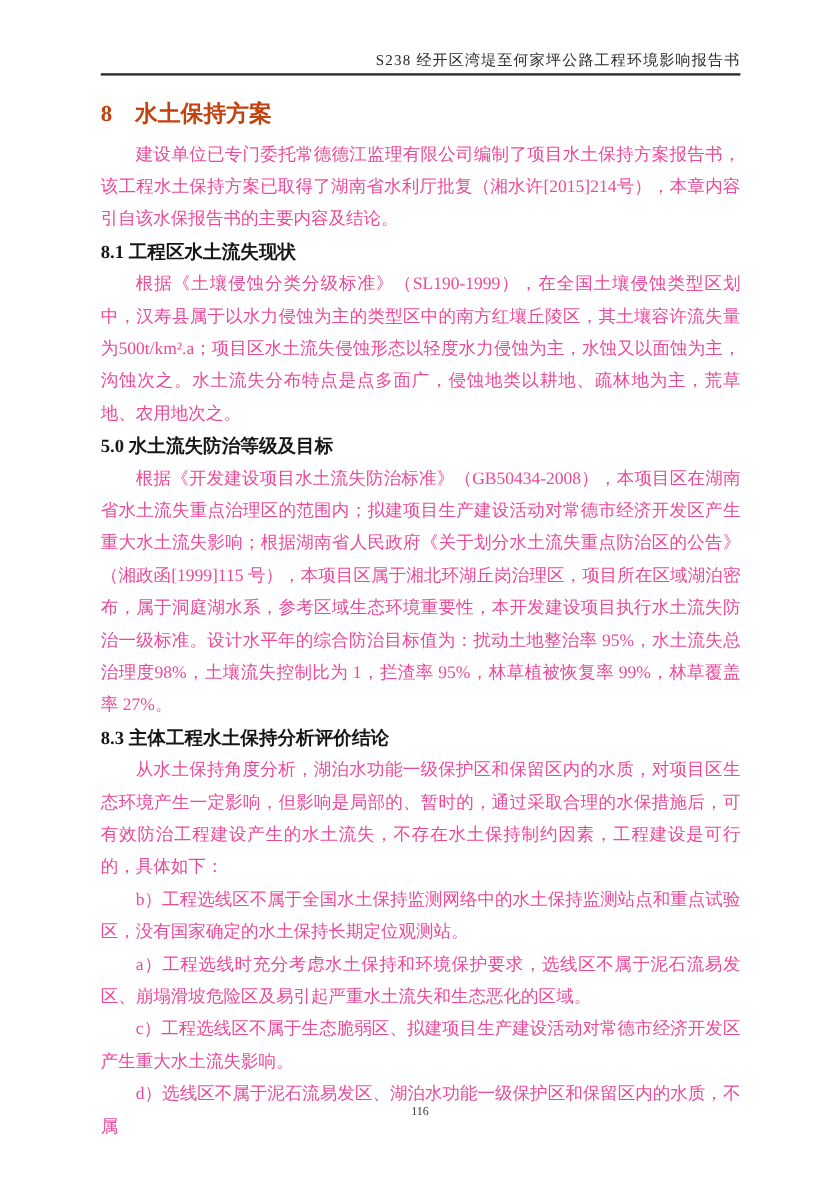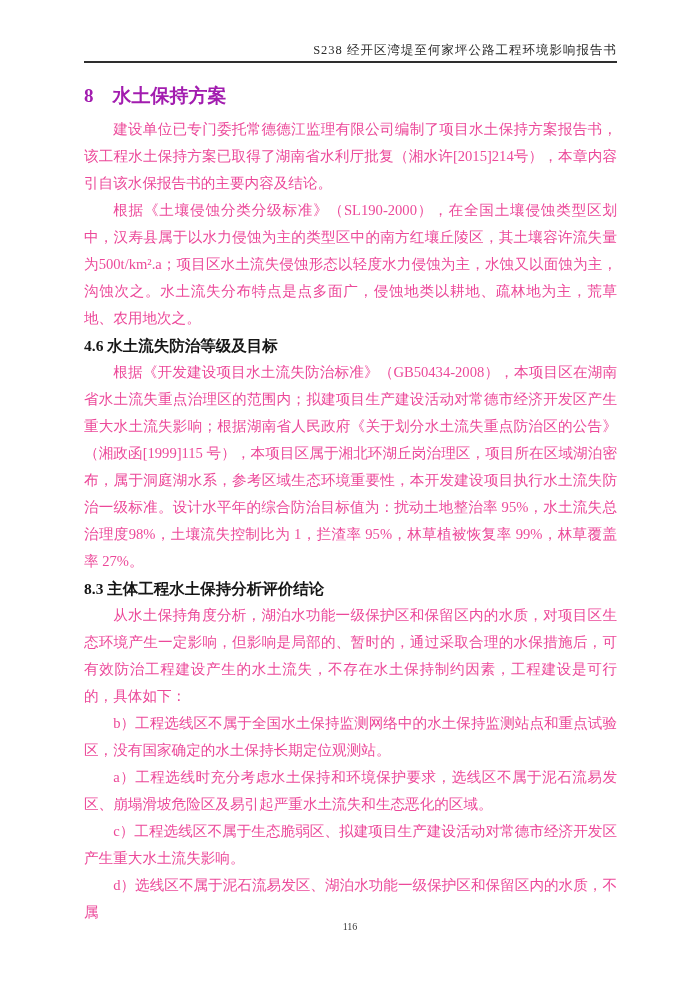--- a/index.html
+++ b/index.html
@@ -43,21 +43,21 @@
     position: absolute;
     top: 84px;
     left: 84px;
     width: 533px;
   }
   h1.chapter-title {
     font-size: 19px;
     line-height: 24px;
     font-weight: 700;
     margin: 0 0 8px 0;
-    color: #a21caf;
+    color: #c2410c;
   }
   h2.section-title {
     font-size: 15.5px;
     line-height: 27px;
     font-weight: 700;
     margin: 0;
     color: #161616;
   }
   p.body-para {
     font-size: 14.6px;
@@ -85,24 +85,25 @@
   <div class="running-header">S238 经开区湾堤至何家坪公路工程环境影响报告书</div>
 
   <div class="header-rule"></div>
 
   <div class="content">
 
     <h1 class="chapter-title">8　水土保持方案</h1>
 
     <p class="body-para">建设单位已专门委托常德德江监理有限公司编制了项目水土保持方案报告书，该工程水土保持方案已取得了湖南省水利厅批复（湘水许[2015]214号），本章内容引自该水保报告书的主要内容及结论。</p>
 
+    <h2 class="section-title">8.1 工程区水土流失现状</h2>
 
-    <p class="body-para">根据《土壤侵蚀分类分级标准》（SL190-2000），在全国土壤侵蚀类型区划中，汉寿县属于以水力侵蚀为主的类型区中的南方红壤丘陵区，其土壤容许流失量为500t/km².a；项目区水土流失侵蚀形态以轻度水力侵蚀为主，水蚀又以面蚀为主，沟蚀次之。水土流失分布特点是点多面广，侵蚀地类以耕地、疏林地为主，荒草地、农用地次之。</p>
+    <p class="body-para">根据《土壤侵蚀分类分级标准》（SL190-1999），在全国土壤侵蚀类型区划中，汉寿县属于以水力侵蚀为主的类型区中的南方红壤丘陵区，其土壤容许流失量为500t/km².a；项目区水土流失侵蚀形态以轻度水力侵蚀为主，水蚀又以面蚀为主，沟蚀次之。水土流失分布特点是点多面广，侵蚀地类以耕地、疏林地为主，荒草地、农用地次之。</p>
 
-    <h2 class="section-title">4.6 水土流失防治等级及目标</h2>
+    <h2 class="section-title">5.0 水土流失防治等级及目标</h2>
 
     <p class="body-para">根据《开发建设项目水土流失防治标准》（GB50434-2008），本项目区在湖南省水土流失重点治理区的范围内；拟建项目生产建设活动对常德市经济开发区产生重大水土流失影响；根据湖南省人民政府《关于划分水土流失重点防治区的公告》（湘政函[1999]115 号），本项目区属于湘北环湖丘岗治理区，项目所在区域湖泊密布，属于洞庭湖水系，参考区域生态环境重要性，本开发建设项目执行水土流失防治一级标准。设计水平年的综合防治目标值为：扰动土地整治率 95%，水土流失总治理度98%，土壤流失控制比为 1，拦渣率 95%，林草植被恢复率 99%，林草覆盖率 27%。</p>
 
     <h2 class="section-title">8.3 主体工程水土保持分析评价结论</h2>
 
     <p class="body-para">从水土保持角度分析，湖泊水功能一级保护区和保留区内的水质，对项目区生态环境产生一定影响，但影响是局部的、暂时的，通过采取合理的水保措施后，可有效防治工程建设产生的水土流失，不存在水土保持制约因素，工程建设是可行的，具体如下：</p>
 
     <p class="body-para">b）工程选线区不属于全国水土保持监测网络中的水土保持监测站点和重点试验区，没有国家确定的水土保持长期定位观测站。</p>
 
     <p class="body-para">a）工程选线时充分考虑水土保持和环境保护要求，选线区不属于泥石流易发区、崩塌滑坡危险区及易引起严重水土流失和生态恶化的区域。</p>

